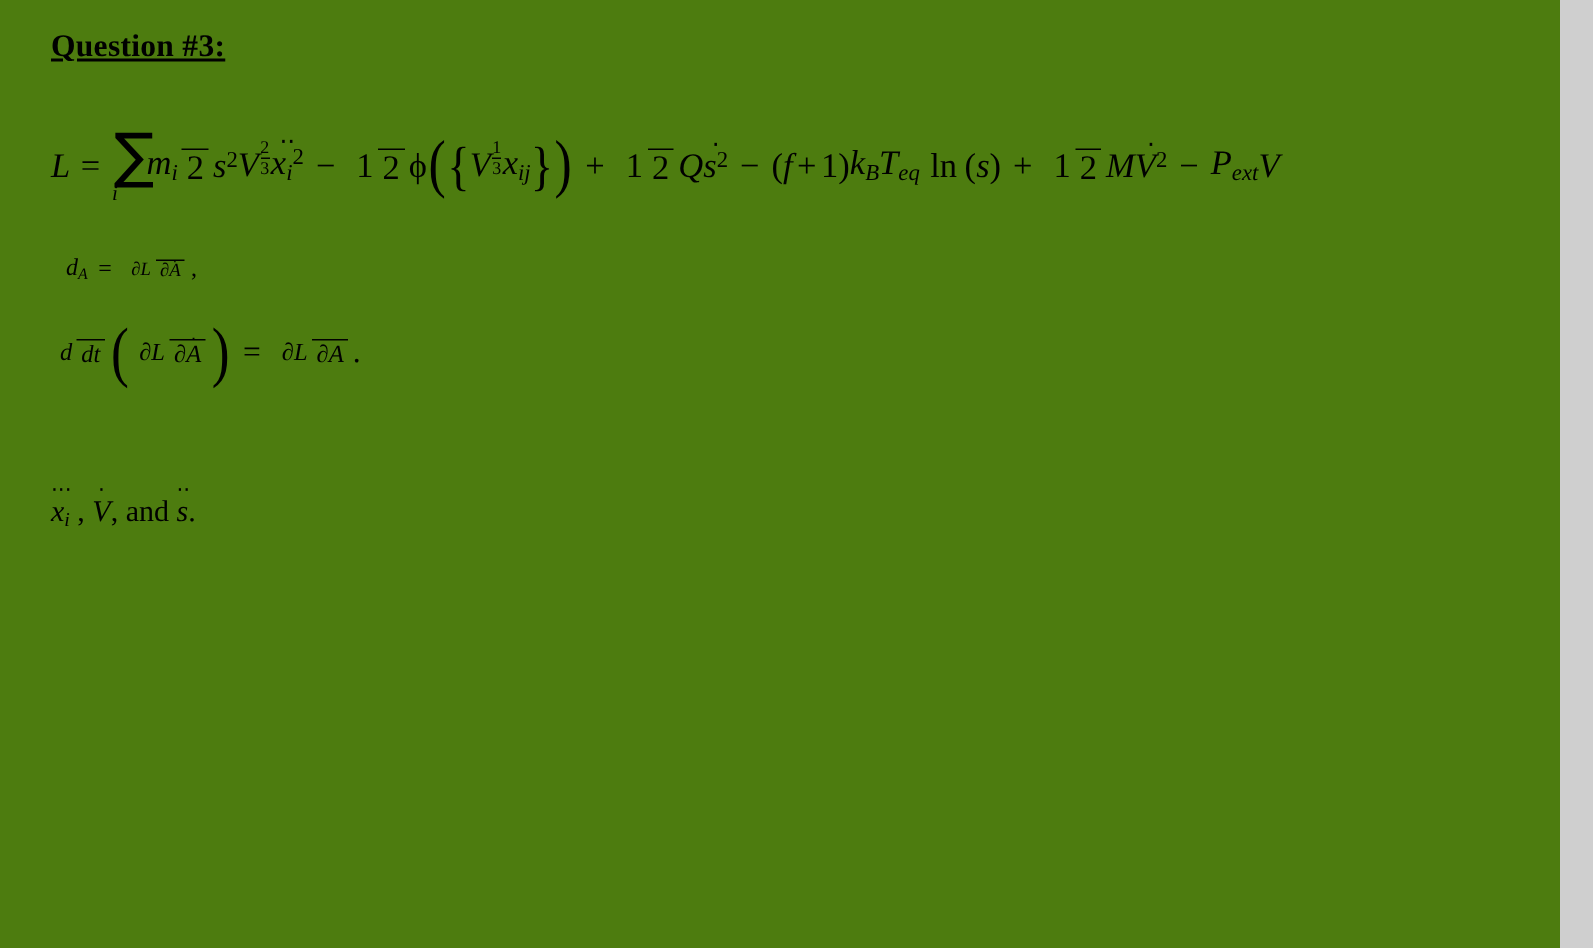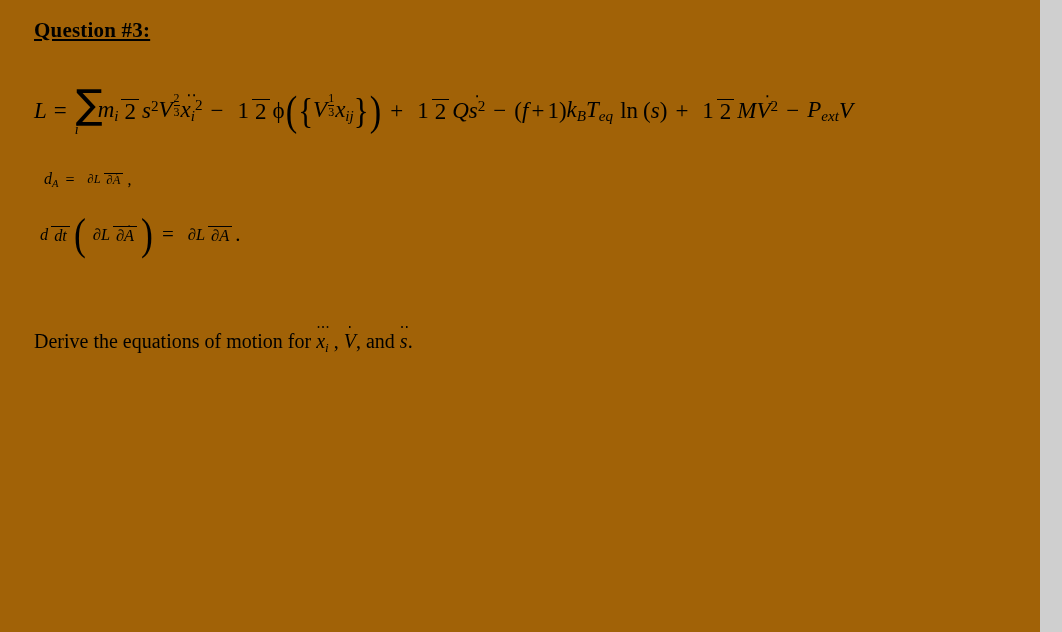--- a/index.html
+++ b/index.html
@@ -13,21 +13,21 @@
     font-family: "Liberation Serif", serif;
     color: #000000;
     overflow: hidden;
     position: relative;
   }
   .page {
     position: absolute;
     left: 0; top: 0;
     width: 1052px;
     height: 632px;
-    background: #a16207;
+    background: #4d7c0f;
     padding: 0;
     box-sizing: border-box;
   }
   .right-gutter {
     position: absolute;
     right: 0; top: 0;
     width: 22px;
     height: 632px;
     background: #cfcfcf;
   }
@@ -278,19 +278,19 @@
         <span class="num"><span class="mathup">∂</span><span>L</span></span>
         <span class="den"><span class="mathup">∂</span>A</span>
       </span>
       <span class="mathup">.</span>
     </div>
 
     <div class="spacer-lg"></div>
     <div style="height:26px"></div>
 
     <div class="para">
-      <span>Derive the equations of motion for </span><span class="math ov"><span class="dots">⋅⋅⋅</span><span>x</span><sub class="si">i</sub></span><span> , </span><span class="math ov"><span class="dots">⋅</span><span>V</span></span><span>, and </span><span class="math ov"><span class="dots">⋅⋅</span><span>s</span></span><span>.</span>
+      <span class="math ov"><span class="dots">⋅⋅⋅</span><span>x</span><sub class="si">i</sub></span><span> , </span><span class="math ov"><span class="dots">⋅</span><span>V</span></span><span>, and </span><span class="math ov"><span class="dots">⋅⋅</span><span>s</span></span><span>.</span>
     </div>
 
   </div>
 </div>
 
 <div class="right-gutter"></div>
 
 </body></html>

